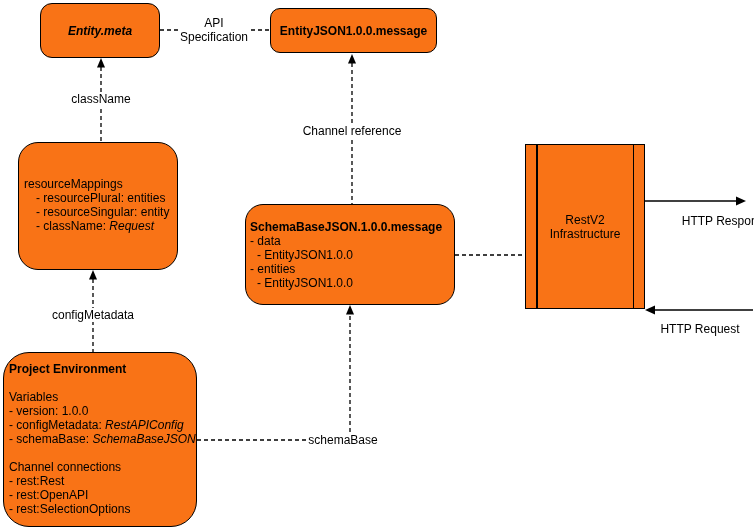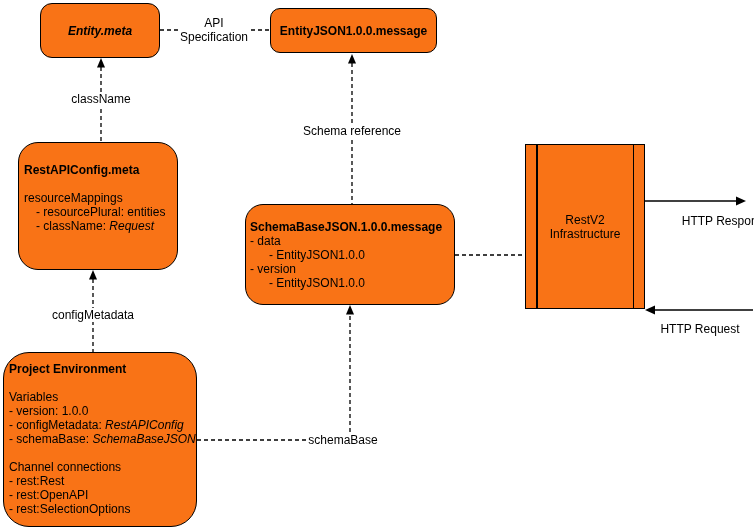--- a/index.html
+++ b/index.html
@@ -17,21 +17,21 @@
   .ital { font-style:italic; }
   .line { white-space:nowrap; }
   .blank { height:14px; }
   i { font-style:italic; }
 
   #n-entity-meta   { left:40px;  top:3px;   width:120px; height:55px;  border-radius:12px; }
   #n-entity-json   { left:270px; top:8px;   width:167px; height:45px;  border-radius:10px; }
   #n-rest-api-config { left:18px; top:142px; width:160px; height:128px; border-radius:20px; padding:20px 3px 0 5px; }
   #n-rest-api-config .ind { padding-left:12px; }
   #n-schema-base   { left:245px; top:204px; width:210px; height:101px; border-radius:18px; padding:15px 3px 0 4px; }
-  #n-schema-base .ind { padding-left:7px;margin-left:12px; }
+  #n-schema-base .ind { padding-left:7px; }
   #n-project-env   { left:3px;   top:352px; width:194px; height:175px; border-radius:26px; padding:9px 3px 16px 5px; }
   #n-restv2        { left:525px; top:144px; width:120px; height:165px; }
   .iv { position:absolute; top:0; bottom:0; width:1.5px; background:#000; }
   .iv-l { left:10px; } .iv-r { right:10px; }
 
   svg.edges { position:absolute; left:0; top:0; z-index:2; pointer-events:none; }
   .dash  { stroke:#000; stroke-width:1.3; stroke-dasharray:4 3; fill:none; }
   .solid { stroke:#000; stroke-width:1.3; fill:none; }
   .head  { fill:#000; stroke:none; }
 
@@ -54,32 +54,32 @@
 
   <div class="node centered" id="n-entity-meta">
     <span class="bold ital">Entity.meta</span>
   </div>
 
   <div class="node centered" id="n-entity-json">
     <span class="bold">EntityJSON1.0.0.message</span>
   </div>
 
   <div class="node" id="n-rest-api-config">
-    <div class="line bold">RestAPIConfig.meta</div>
     <div class="blank"></div>
     <div class="line">resourceMappings</div>
     <div class="line ind"><span>- resourcePlural: entities</span></div>
+    <div class="line ind"><span>- resourceSingular: entity</span></div>
     <div class="line ind"><span>- className: </span><i>Request</i></div>
   </div>
 
   <div class="node" id="n-schema-base">
     <div class="line bold">SchemaBaseJSON.1.0.0.message</div>
     <div class="line">- data</div>
     <div class="line ind">- EntityJSON1.0.0</div>
-    <div class="line">- version</div>
+    <div class="line">- entities</div>
     <div class="line ind">- EntityJSON1.0.0</div>
   </div>
 
   <div class="node" id="n-project-env">
     <div class="line bold">Project Environment</div>
     <div class="blank"></div>
     <div class="line">Variables</div>
     <div class="line"><span>- version: 1.0.0</span></div>
     <div class="line"><span>- configMetadata: </span><i>RestAPIConfig</i></div>
     <div class="line"><span>- schemaBase: </span><i>SchemaBaseJSON</i></div>
@@ -121,18 +121,18 @@
     <line class="solid" x1="654" y1="310" x2="753" y2="310"></line>
     <polygon class="head" points="645,310 655,305.5 655,314.5"></polygon>
   </svg>
 
   <div class="elabel" id="l-api">
     <div>API</div>
     <div>Specification</div>
   </div>
   <div class="elabel" id="l-classname">className</div>
   <div class="elabel" id="l-configmeta">configMetadata</div>
-  <div class="elabel" id="l-schemaref">Schema reference</div>
+  <div class="elabel" id="l-schemaref">Channel reference</div>
   <div class="elabel" id="l-schemabase">schemaBase</div>
   <div class="elabel" id="l-httpresp">HTTP Response</div>
   <div class="elabel" id="l-httpreq">HTTP Request</div>
 
 </div>
 
 </body></html>

